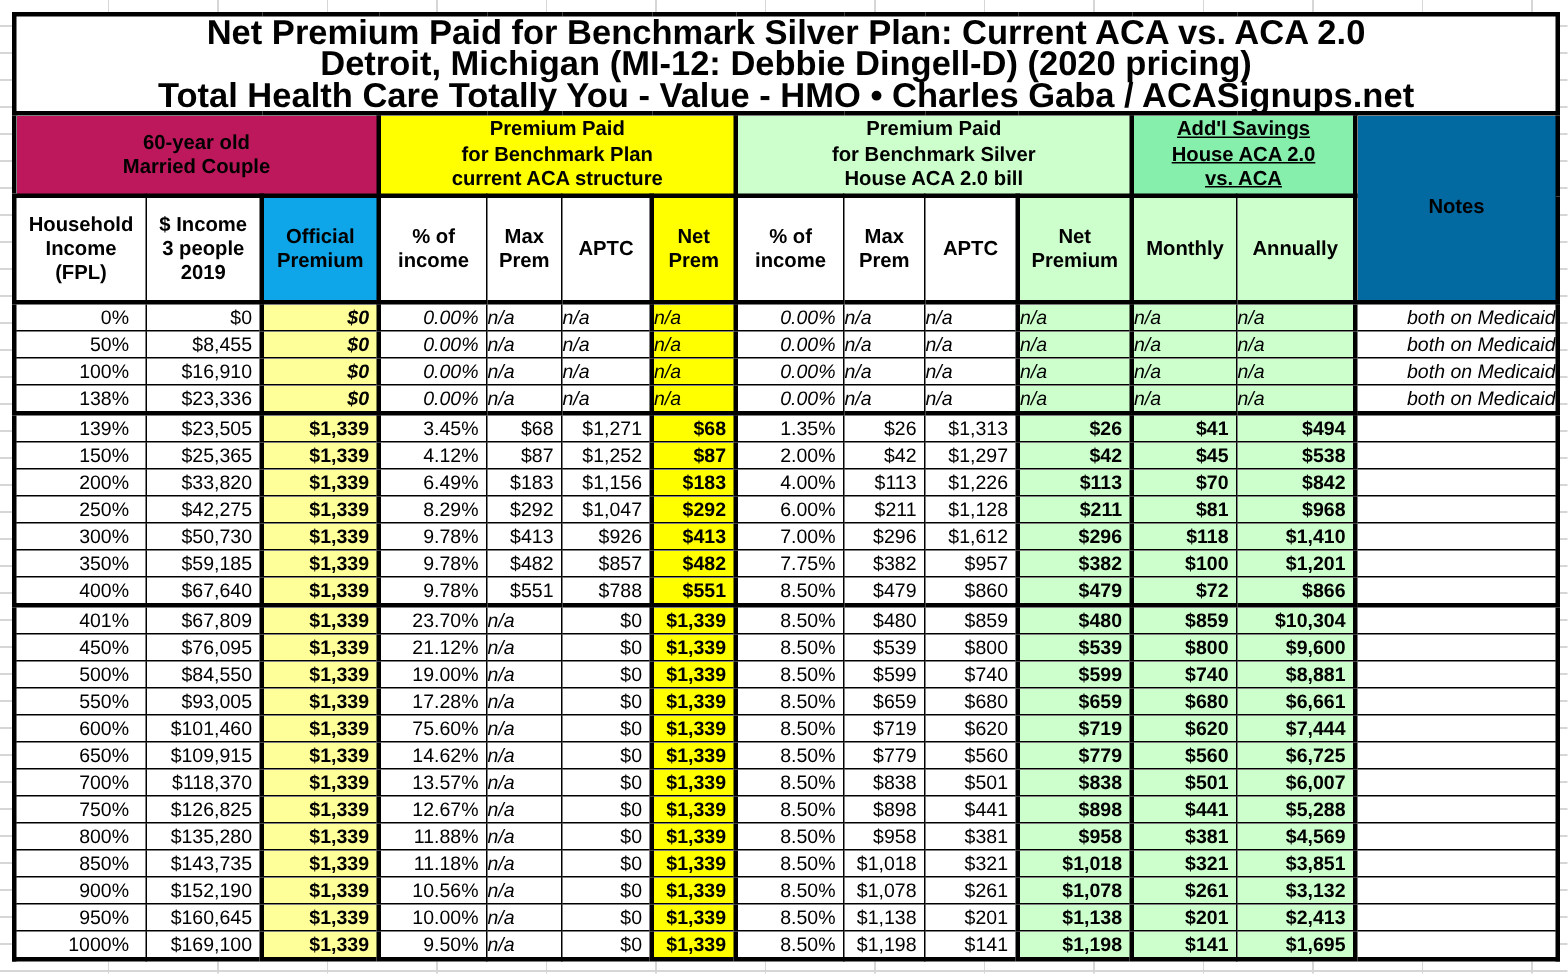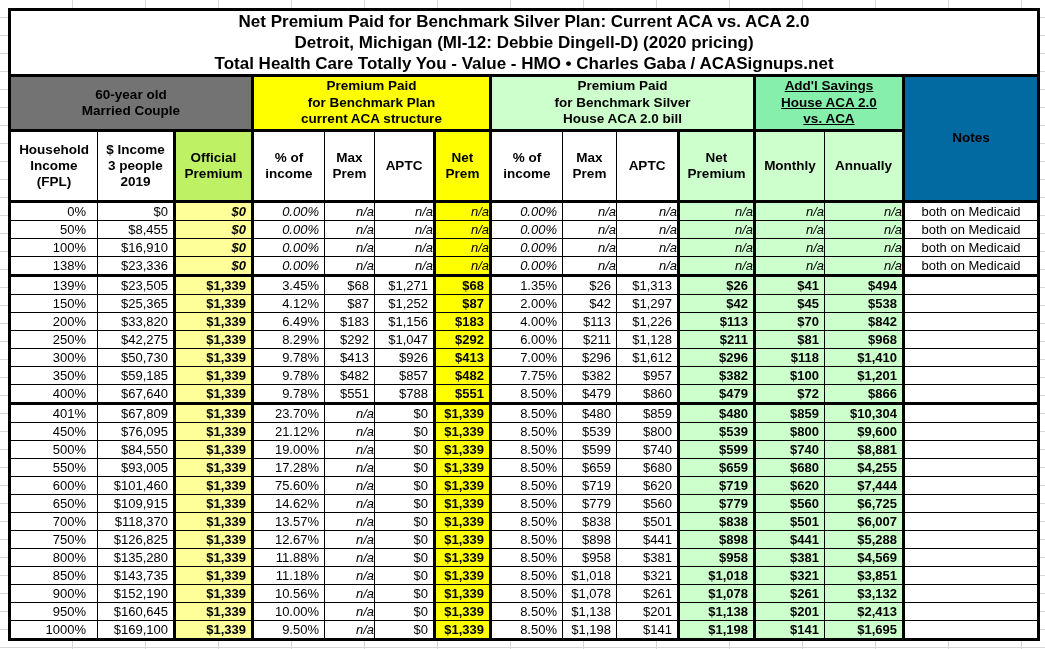--- a/index.html
+++ b/index.html
@@ -24,70 +24,70 @@
   th,td{
     border:1px solid #000;
     overflow:hidden;white-space:nowrap;
     font-size:13px;
     padding:0;
   }
   
   .title-cell{
     height:62px;border-bottom:3px solid #000;
     text-align:center;vertical-align:middle;
-    font-size:17px;font-weight:bold;line-height:21px;
+    font-size:23px;font-weight:bold;line-height:21px;
     background:#fff;
   }
   
   .group-row th{
     height:52px;
     font-size:13.5px;font-weight:bold;line-height:16.5px;
     text-align:center;vertical-align:middle;
     white-space:pre-line;
     border-right-width:3px;border-bottom-width:3px;
   }
-  .g-profile{background:#737373;font-size:17px;line-height:21px;}
+  .g-profile{background:#be185d;font-size:17px;line-height:21px;}
   .g-aca{background:#FFFF00;}
   .g-aca2{background:#CCFFCC;}
   .g-save{background:#86efac;text-decoration:underline;}
   .g-notes{background:#0369a1;font-size:14px;}
   
   .colhead th{
     height:68px;
     font-size:13.5px;font-weight:bold;line-height:16px;
     text-align:center;vertical-align:middle;
     white-space:pre-line;background:#fff;
     border-bottom:3px solid #000;
   }
   .colhead th:nth-child(2),.colhead th:nth-child(3),
   .colhead th:nth-child(6),.colhead th:nth-child(7),
   .colhead th:nth-child(10),.colhead th:nth-child(11),
   .colhead th:nth-child(13){border-right-width:3px;}
-  .colhead th:nth-child(3){background:#bef264;text-align:center;}
+  .colhead th:nth-child(3){background:#0ea5e9;text-align:center;}
   .colhead th:nth-child(7){background:#FFFF00;}
   .colhead th:nth-child(11),.colhead th:nth-child(12),.colhead th:nth-child(13){background:#CCFFCC;}
   
   tbody td{
     height:17px;line-height:17px;
     text-align:right;padding-right:5px;
     background:#fff;
   }
   tbody td:nth-child(2),tbody td:nth-child(3),
   tbody td:nth-child(6),tbody td:nth-child(7),
   tbody td:nth-child(10),tbody td:nth-child(11),
   tbody td:nth-child(13){border-right-width:3px;}
   tbody tr.group-end td{border-bottom-width:3px;}
   td.c0{padding-right:11px;}
   td.c2{background:#FFFF99;}
   td.c6{background:#FFFF00;}
   td.c10,td.c11,td.c12{background:#CCFFCC;}
-  td.c13{text-align:center;padding-right:0;}
+  td.c13{text-align:right;padding-right:0;font-style:italic;}
   td.b{font-weight:bold;}
   td.i{font-style:italic;}
-  td.na{text-align:right;padding-right:0;font-style:italic;font-weight:normal;}
+  td.na{text-align:left;padding-right:0;font-style:italic;font-weight:normal;}
 </style>
 </head>
 <body>
 
 <div class="sheet">
   <table>
     <colgroup>
       <col style="width:88px">
         <col style="width:77px">
         <col style="width:78px">
@@ -383,21 +383,21 @@
           <td class="c2 b">$1,339</td>
           <td class="c3">17.28%</td>
           <td class="c4 na">n/a</td>
           <td class="c5">$0</td>
           <td class="c6 b">$1,339</td>
           <td class="c7">8.50%</td>
           <td class="c8">$659</td>
           <td class="c9">$680</td>
           <td class="c10 b">$659</td>
           <td class="c11 b">$680</td>
-          <td class="c12 b">$4,255</td>
+          <td class="c12 b">$6,661</td>
           <td class="c13"></td>
         </tr>
         <tr>
           <td class="c0">600%</td>
           <td class="c1">$101,460</td>
           <td class="c2 b">$1,339</td>
           <td class="c3">75.60%</td>
           <td class="c4 na">n/a</td>
           <td class="c5">$0</td>
           <td class="c6 b">$1,339</td>

